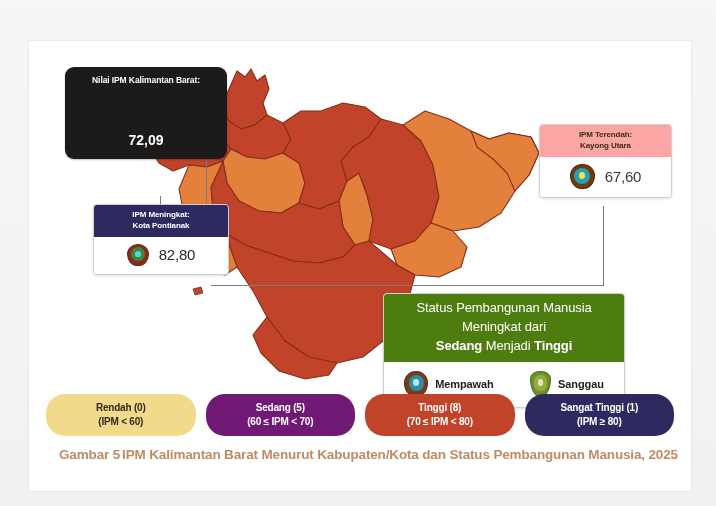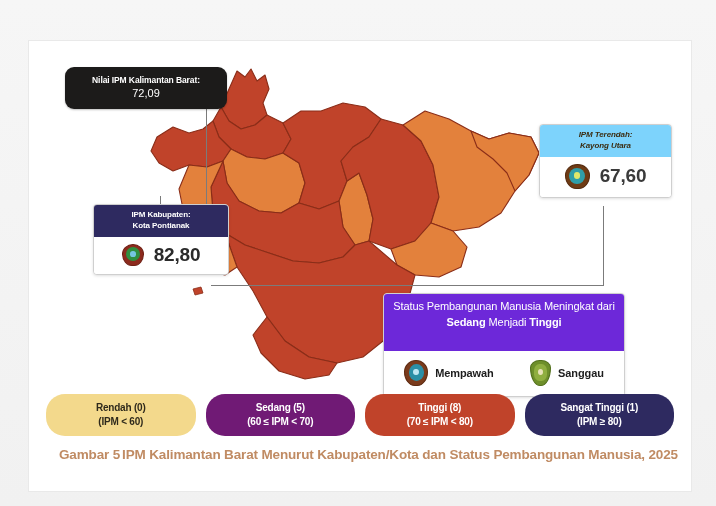--- a/index.html
+++ b/index.html
@@ -27,51 +27,51 @@
   .callout{position:absolute;}
 
   #callout-province{
     left:22px;top:26px;width:150px;
     background:#1c1b1a;border-radius:9px;
     padding:8px 6px 9px 6px;
     text-align:center;color:#ffffff;
     box-shadow:0 1px 2px rgba(0,0,0,.25);
   }
   #callout-province .ttl{font-size:8.5px;font-weight:bold;line-height:1.25;letter-spacing:-.1px;}
-  #callout-province .val{font-size:11px;font-weight:normal;line-height:1.35;}
+  #callout-province .val{font-size:14px;font-weight:bold;line-height:1.35;margin-top:45px;}
 
   .connector{position:absolute;background:#7b7b7b;}
 
   .box{
     position:absolute;background:#ffffff;
     border:1px solid #cfcfcf;border-radius:4px;
     box-shadow:0 1px 3px rgba(0,0,0,.13);
     overflow:hidden;
   }
   .box-head{
     text-align:center;padding:5px 4px 5px 4px;
     font-size:8px;font-weight:bold;line-height:1.35;letter-spacing:-.1px;
   }
   .box-body{
     display:flex;align-items:center;justify-content:center;gap:10px;
     padding:7px 8px 8px 8px;background:#fff;
   }
-  .box-val{font-size:19px;font-weight:bold;color:#2a2a2a;letter-spacing:-.2px;}
+  .box-val{font-size:15px;font-weight:normal;color:#2a2a2a;letter-spacing:-.2px;}
 
   #callout-highest{left:50px;top:163px;width:134px;}
   #callout-highest .box-head{background:#2e2a60;color:#ffffff;}
 
   #callout-lowest{left:496px;top:83px;width:131px;}
-  #callout-lowest .box-head{background:#7dd3fc;color:#3b2d12;font-style:italic;}
+  #callout-lowest .box-head{background:#fca5a5;color:#3b2d12;}
   #callout-lowest .box-val{color:#3a3a3a;}
 
   #callout-status{left:340px;top:252px;width:240px;}
   #callout-status .box-head{
-    background:#6d28d9;color:#ffffff;font-weight:normal;
-    font-size:11px;line-height:1.45;padding:5px 8px 20px 8px;
+    background:#4d7c0f;color:#ffffff;font-weight:normal;
+    font-size:13px;line-height:1.45;padding:5px 8px 6px 8px;
   }
   #callout-status .box-head b{font-weight:bold;}
   #callout-status .box-body{gap:8px;justify-content:space-around;padding:9px 6px 10px 6px;}
   .kab{display:flex;align-items:center;gap:7px;}
   .kab-name{font-size:11px;font-weight:bold;color:#1d1d1d;letter-spacing:-.1px;}
 
   
   .emblem{position:relative;display:inline-block;flex:none;}
   .emblem .shield{
     position:absolute;left:0;top:0;right:0;bottom:0;
@@ -189,21 +189,21 @@
     <div class="connector" style="left:168px;top:244px;width:392px;height:1px;"></div>
     <div class="connector" style="left:560px;top:165px;width:1px;height:80px;"></div>
 
     <div id="callout-province" class="callout">
       <div class="ttl">Nilai IPM Kalimantan Barat:</div>
       <div class="val">72,09</div>
     </div>
 
     <div id="callout-highest" class="box callout">
       <div class="box-head">
-        <div>IPM Kabupaten:</div>
+        <div>IPM Meningkat:</div>
         <div>Kota Pontianak</div>
       </div>
       <div class="box-body">
         <span class="emblem em-pontianak">
           <span class="shield"></span>
             <span class="inner"></span>
             <span class="dot"></span>
         </span>
         <span class="box-val">82,80</span>
       </div>

